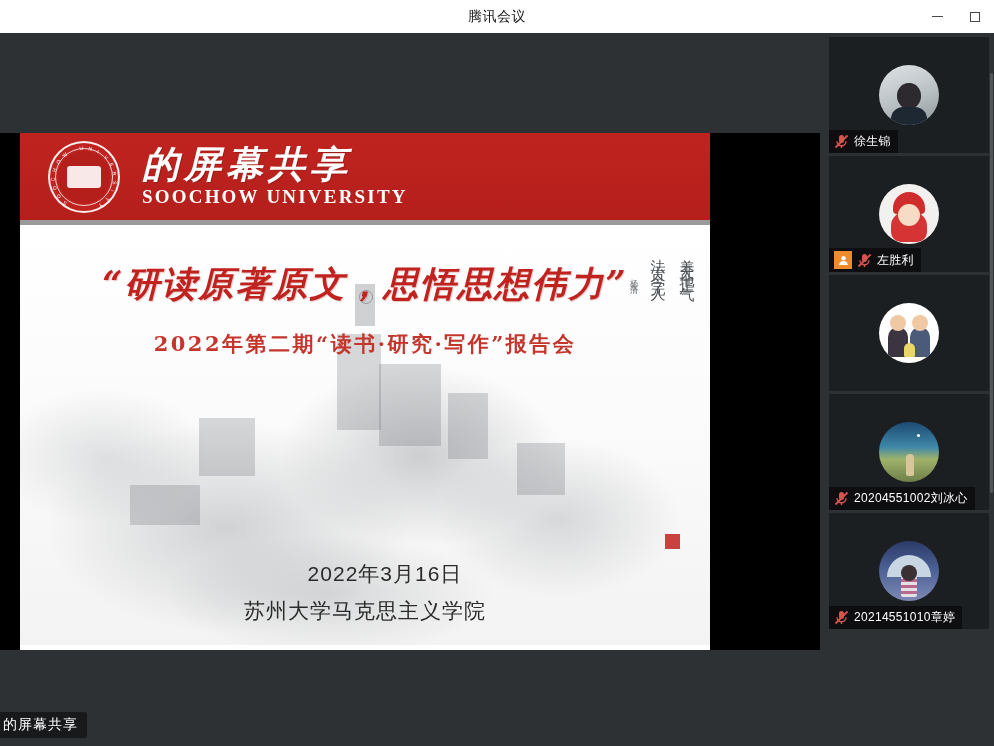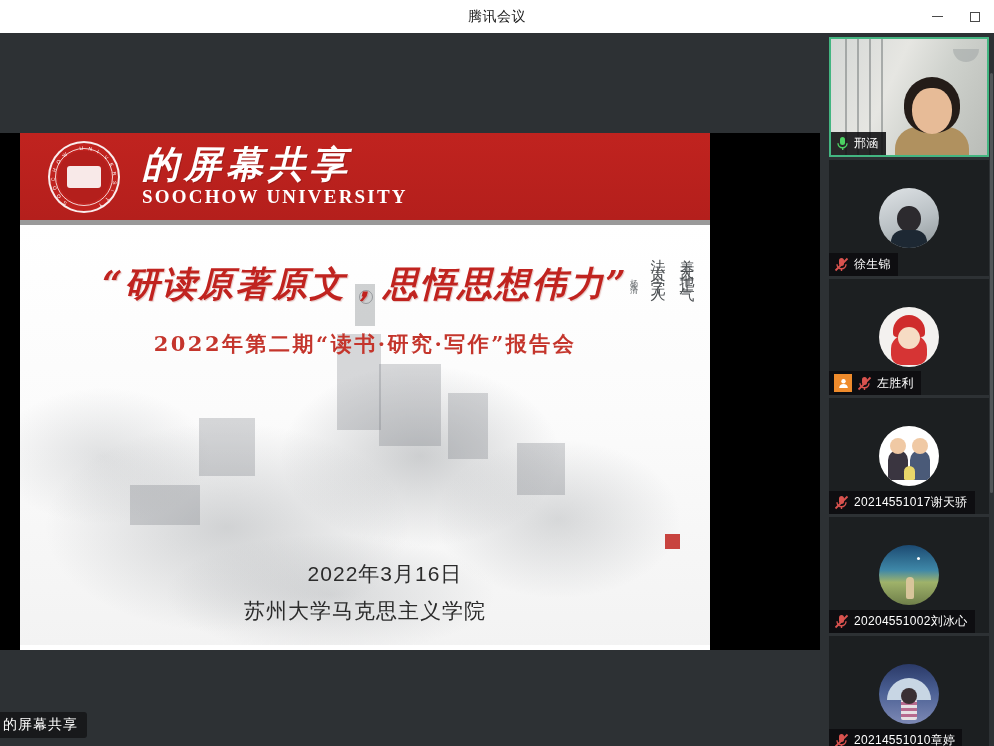--- a/index.html
+++ b/index.html
@@ -660,42 +660,20 @@
 
       </div>
     </div>
 
     <div class="share-tip">的屏幕共享</div>
 
   </div>
 
   <div class="rail">
 
-    <div class="tile active">
-      <div class="tile-video">
-        <span class="blind" style="left:14px"></span>
-        <span class="blind" style="left:26px"></span>
-        <span class="blind" style="left:38px"></span>
-        <span class="blind" style="left:50px"></span>
-        <span class="lamp"></span>
-        <span class="person">
-          <span class="person-body"></span>
-          <span class="person-hair"></span>
-          <span class="person-face"></span>
-        </span>
-      </div>
-      <div class="name-bar">
-        <svg class="mic-icon" width="13" height="15" viewBox="0 0 13 15">
-          <rect x="4" y="1" width="5" height="8" rx="2.5" fill="#4cd263"></rect>
-          <path d="M2 7.2a4.5 4.5 0 0 0 9 0" stroke="#4cd263" stroke-width="1.4" fill="none"></path>
-          <rect x="6" y="11" width="1.4" height="3" fill="#4cd263"></rect>
-        </svg>
-        <span class="name-text">邢涵</span>
-      </div>
-    </div>
 
     <div class="tile">
       <div class="avatar-wrap">
         <div class="avatar av-xusj"></div>
       </div>
       <div class="name-bar">
         <svg class="mic-icon" width="15" height="15" viewBox="0 0 15 15">
           <rect x="5" y="1" width="5" height="8" rx="2.5" fill="#d9534f"></rect>
           <path d="M3 7.2a4.5 4.5 0 0 0 9 0" stroke="#d9534f" stroke-width="1.4" fill="none"></path>
           <rect x="6.8" y="11" width="1.4" height="3" fill="#d9534f"></rect>
@@ -731,29 +709,20 @@
     <div class="tile">
       <div class="avatar-wrap">
         <div class="avatar av-xtj">
           <span class="xtj-p1"></span>
           <span class="xtj-p2"></span>
           <span class="xtj-baby"></span>
           <span class="xtj-h1"></span>
           <span class="xtj-h2"></span>
         </div>
       </div>
-      <div class="name-bar">
-        <svg class="mic-icon" width="15" height="15" viewBox="0 0 15 15">
-          <rect x="5" y="1" width="5" height="8" rx="2.5" fill="#d9534f"></rect>
-          <path d="M3 7.2a4.5 4.5 0 0 0 9 0" stroke="#d9534f" stroke-width="1.4" fill="none"></path>
-          <rect x="6.8" y="11" width="1.4" height="3" fill="#d9534f"></rect>
-          <line x1="1.5" y1="13.5" x2="13.5" y2="1.5" stroke="#d9534f" stroke-width="1.8"></line>
-        </svg>
-        <span class="name-text">20214551017谢天骄</span>
-      </div>
     </div>
 
     <div class="tile">
       <div class="avatar-wrap">
         <div class="avatar av-lbx">
           <span class="lbx-star"></span>
           <span class="lbx-fig"></span>
         </div>
       </div>
       <div class="name-bar">

